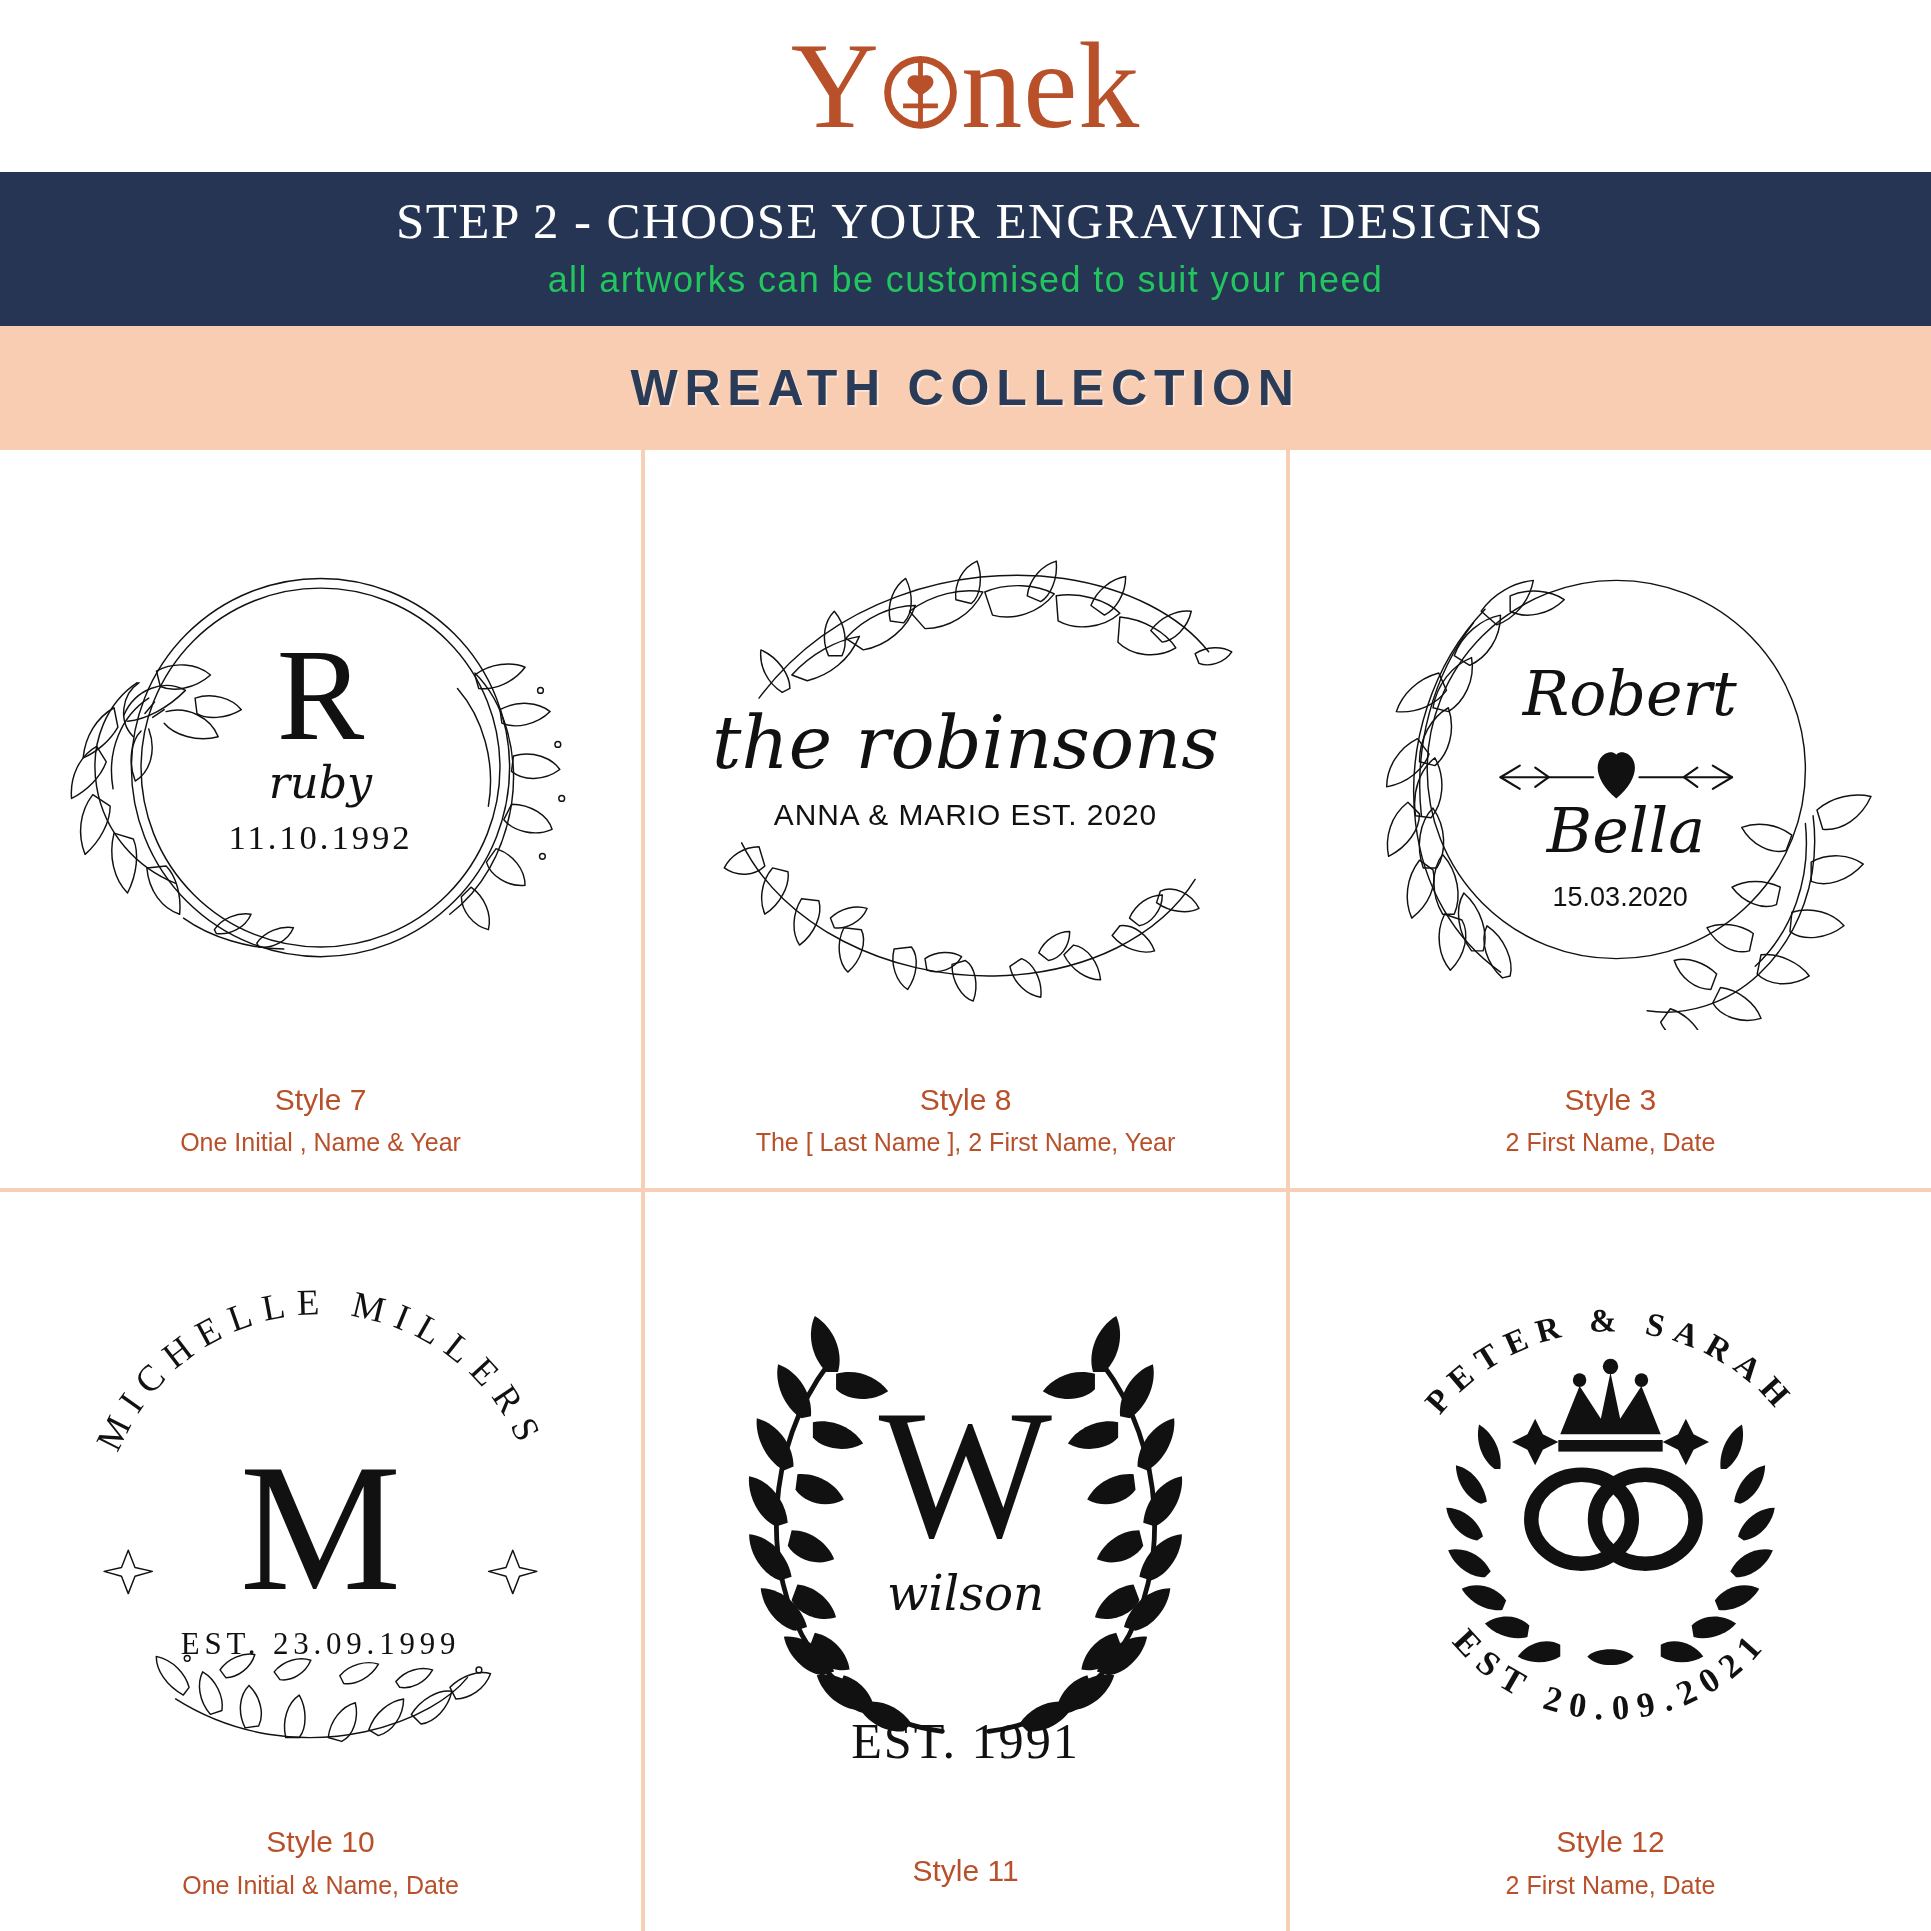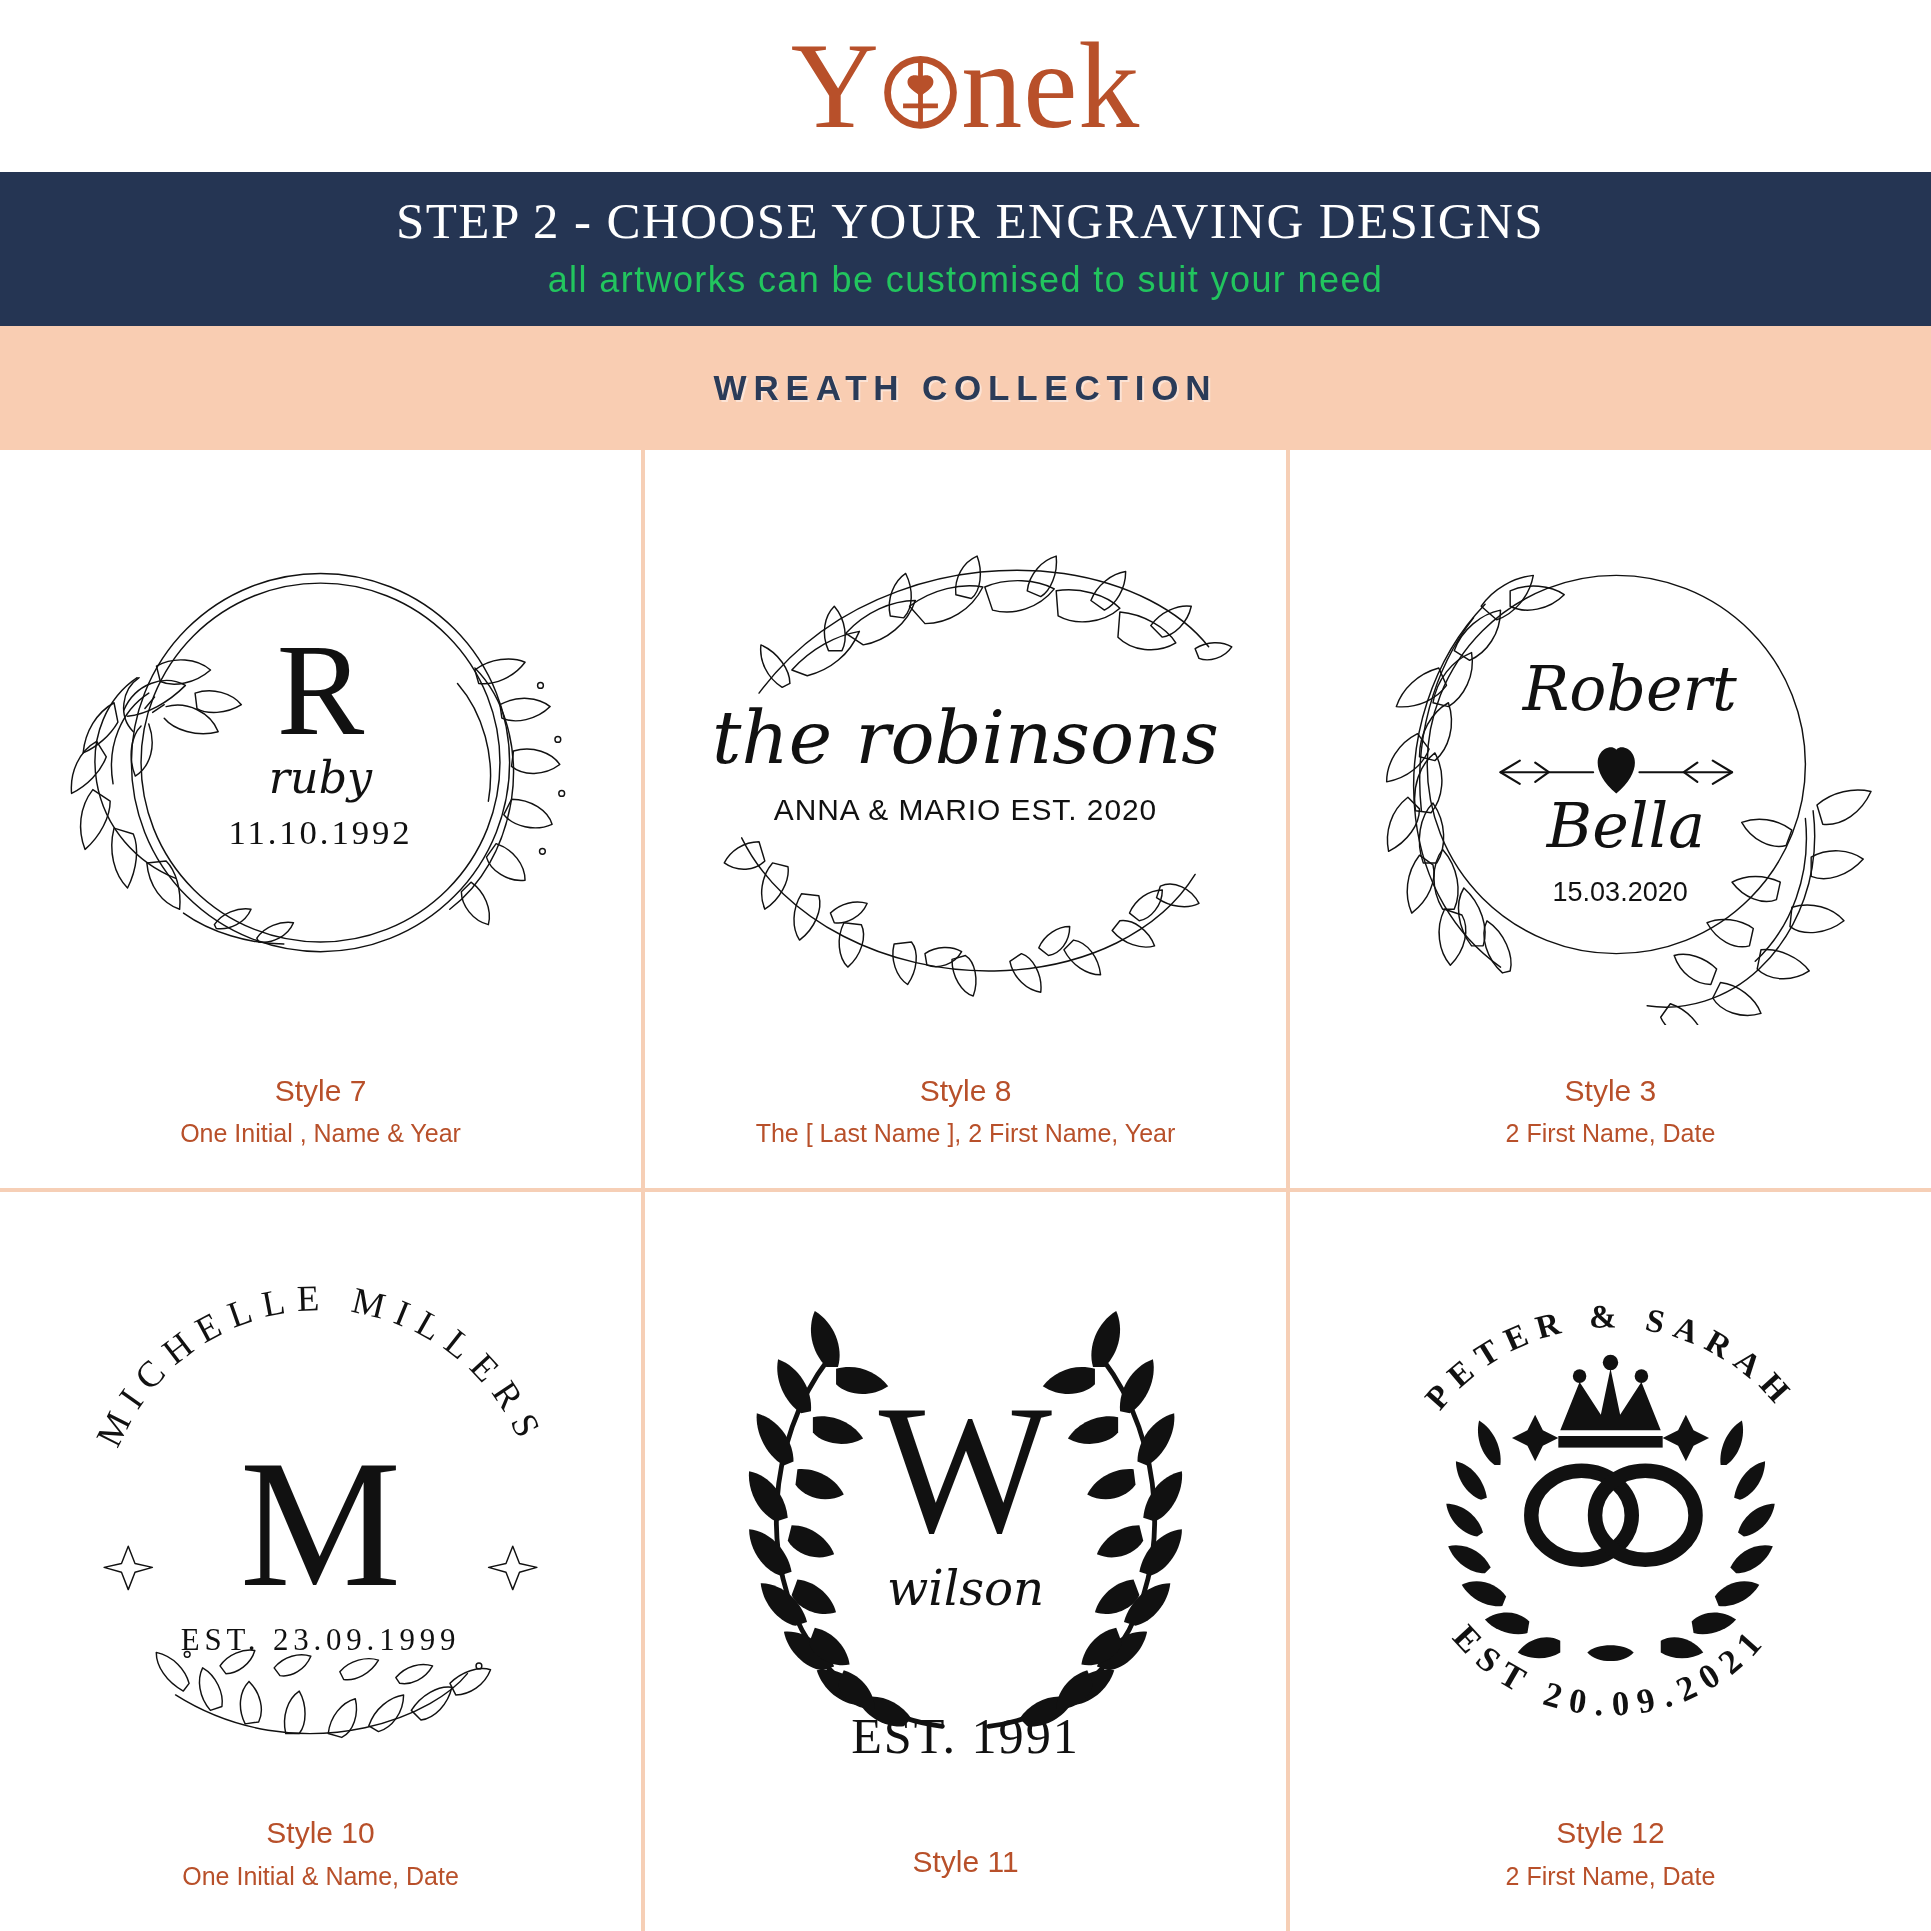--- a/index.html
+++ b/index.html
@@ -79,21 +79,21 @@
   .collection-band {
     background: #f9cdb2;
     height: 124px;
     display: flex;
     align-items: center;
     justify-content: center;
   }
   .collection-title {
     font-family: "Liberation Sans", sans-serif;
     font-weight: bold;
-    font-size: 35px;
+    font-size: 50px;
     letter-spacing: 6.8px;
     color: #2a3b58;
     text-shadow: 1.9px 1.9px 0 rgba(255,255,255,0.45);
   }
 
   
   .grid {
     flex: 1;
     display: grid;
     grid-template-columns: repeat(3, 1fr);
@@ -116,21 +116,21 @@
     width: 100%;
     display: flex;
     align-items: center;
     justify-content: center;
     padding-top: 5.8px;
     box-sizing: border-box;
   }
   .caption {
     width: 100%;
     text-align: center;
-    padding-bottom: 40px;
+    padding-bottom: 31px;
     color: #b8502a;
   }
   .caption .style-label {
     font-size: 30px;
     margin-bottom: 11.6px;
   }
   .caption .style-desc {
     font-size: 25px;
   }
 

